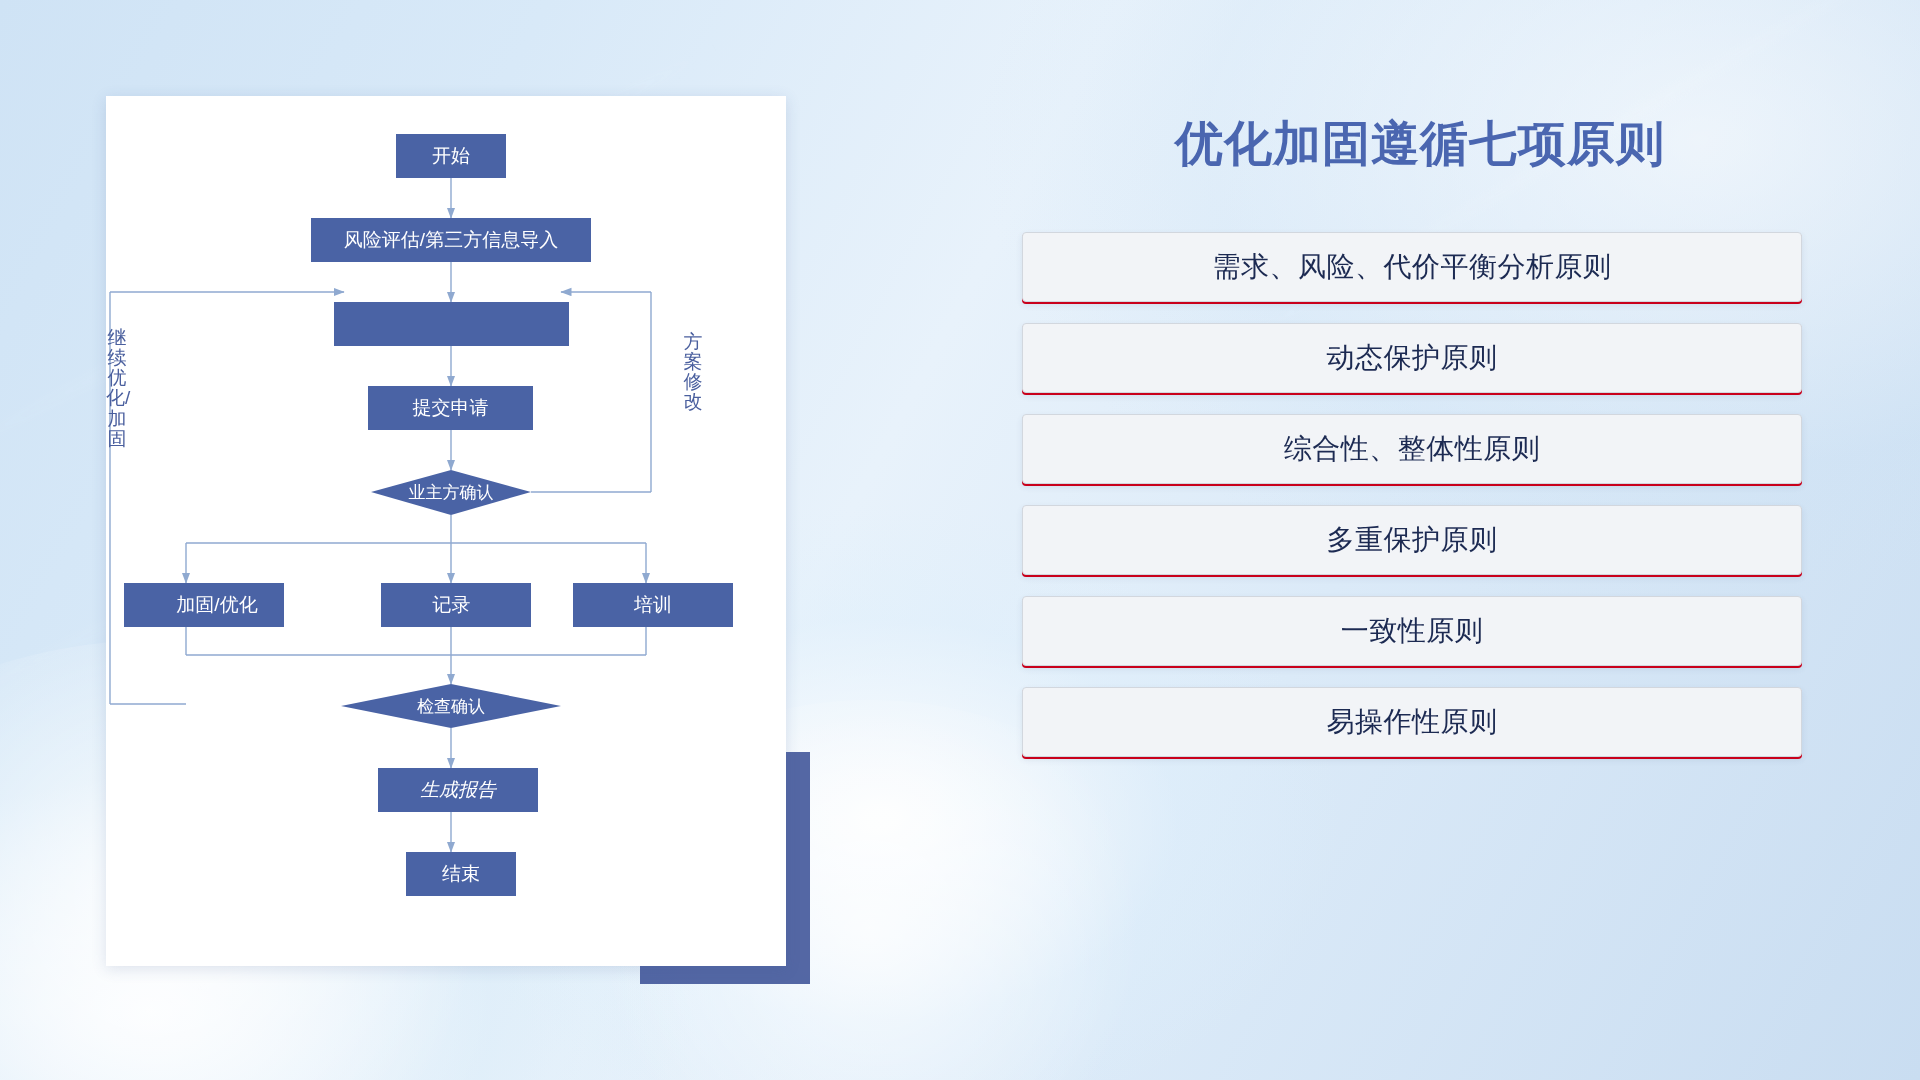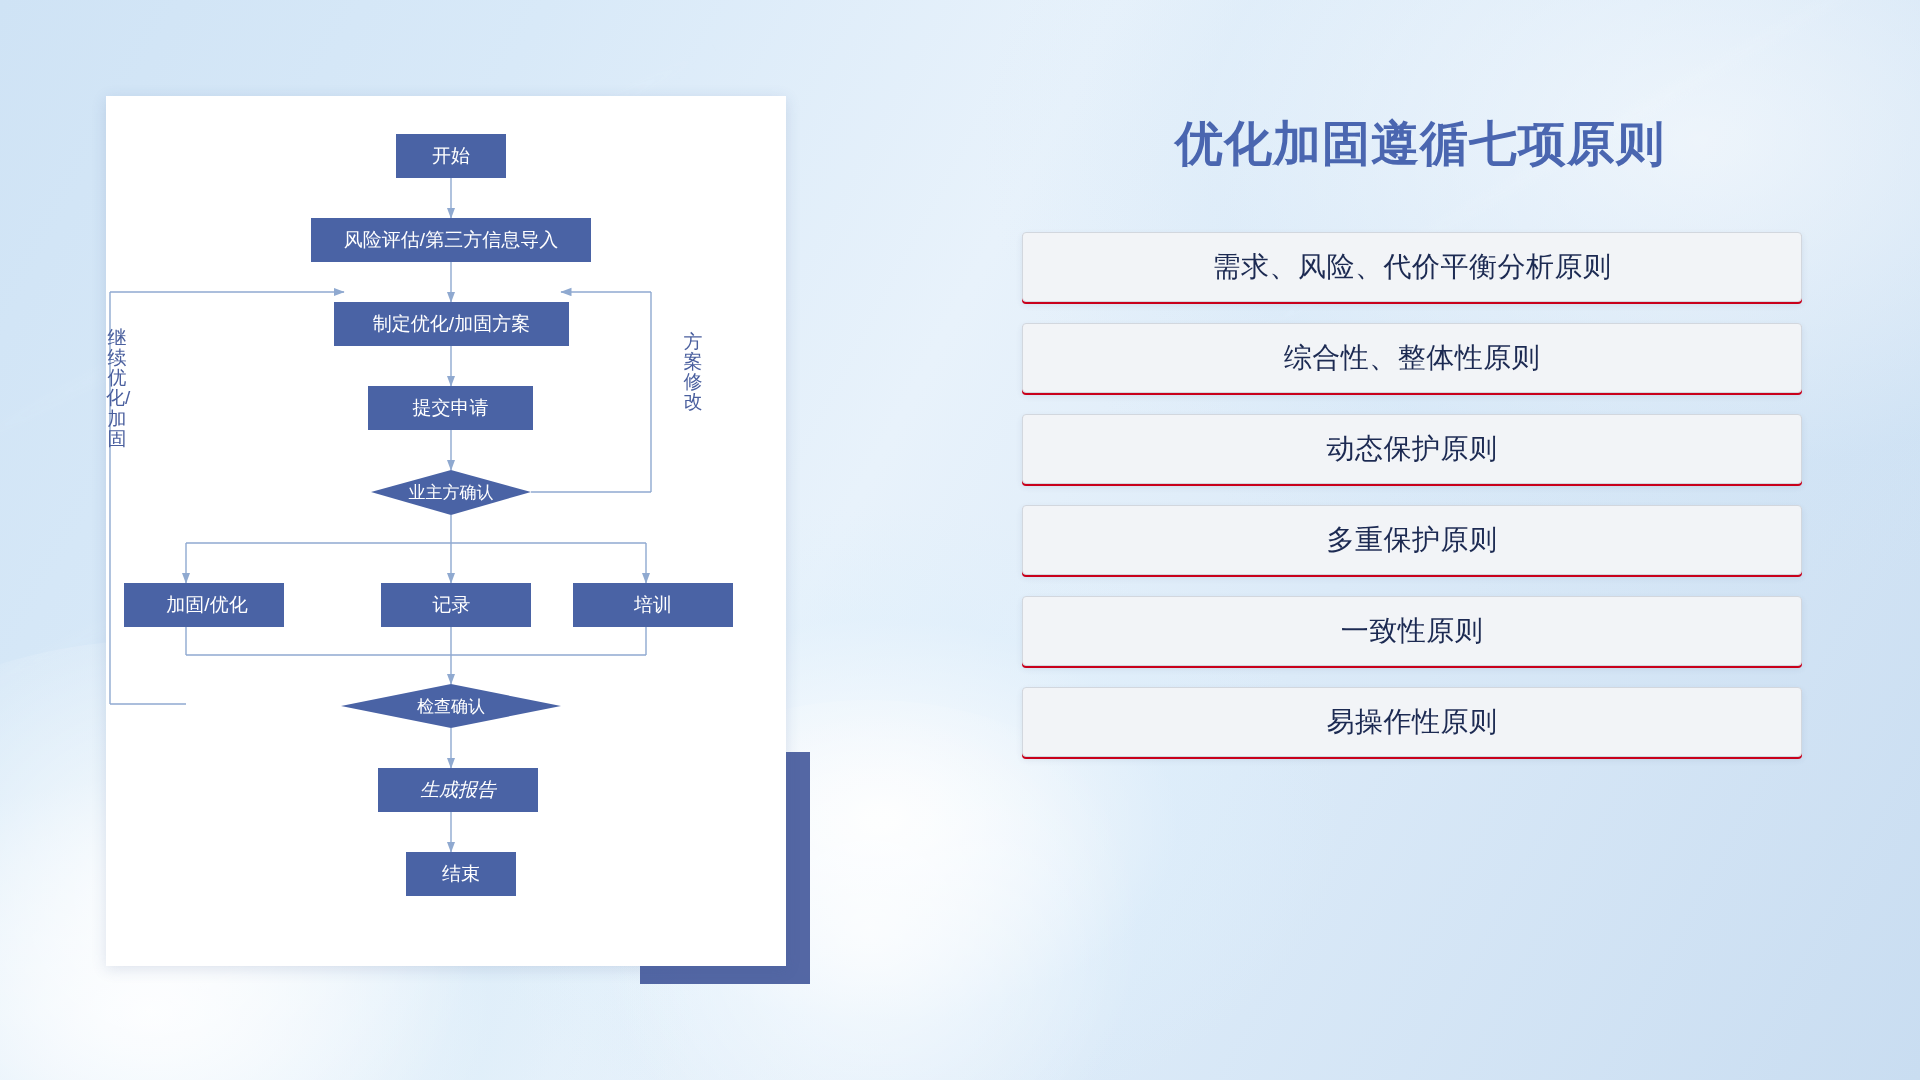--- a/index.html
+++ b/index.html
@@ -184,47 +184,46 @@
         <rect x="275" y="487" width="150" height="44" fill="#4a63a5"></rect>
         <rect x="467" y="487" width="160" height="44" fill="#4a63a5"></rect>
         <polygon points="345,588 455,610 345,632 235,610" fill="#4a63a5"></polygon>
         <rect x="272" y="672" width="160" height="44" fill="#4a63a5"></rect>
         <rect x="300" y="756" width="110" height="44" fill="#4a63a5"></rect>
       </g>
     </svg>
 
     <div class="fc-label" style="left:290px; top:38px;  width:110px; line-height:44px;">开始</div>
     <div class="fc-label" style="left:205px; top:122px; width:280px; line-height:44px;">风险评估/第三方信息导入</div>
-    <div class="fc-label" style="left:228px; top:206px; width:235px; line-height:44px;">制定优化/加固方案</div>
     <div class="fc-label" style="left:262px; top:290px; width:165px; line-height:44px;">提交申请</div>
     <div class="fc-label" style="left:265px; top:374px; width:160px; line-height:45px; font-size:17px;">业主方确认</div>
-    <div class="fc-label" style="left:18px;  top:487px; width:136px; line-height:44px;padding-left:15px;">加固/优化</div>
+    <div class="fc-label" style="left:28px;  top:487px; width:136px; line-height:44px;padding-left:15px;">加固/优化</div>
     <div class="fc-label" style="left:275px; top:487px; width:141px; line-height:44px;">记录</div>
     <div class="fc-label" style="left:467px; top:487px; width:160px; line-height:44px;">培训</div>
     <div class="fc-label" style="left:235px; top:588px; width:220px; line-height:45px; font-size:17px;">检查确认</div>
     <div class="fc-label" style="left:272px; top:672px; width:160px; line-height:44px;font-style:italic;">生成报告</div>
     <div class="fc-label" style="left:300px; top:756px; width:110px; line-height:44px;">结束</div>
 
     <div class="fc-side-label" style="left:0;  top:232px;">继续优化/加固</div>
     <div class="fc-side-label" style="left:556px; top:236px;margin-left:20px;">方案修改</div>
   </div>
 
   <div id="right-title">优化加固遵循七项原则</div>
 
   <div id="principles">
     <div class="principle">
       <span class="principle-text">需求、风险、代价平衡分析原则</span>
     </div>
     <div class="principle">
+      <span class="principle-text">动态保护原则</span>
+    </div>
+    <div class="principle">
       <span class="principle-text">综合性、整体性原则</span>
     </div>
     <div class="principle">
-      <span class="principle-text">动态保护原则</span>
-    </div>
-    <div class="principle">
       <span class="principle-text">多重保护原则</span>
     </div>
     <div class="principle">
       <span class="principle-text">一致性原则</span>
     </div>
     <div class="principle">
       <span class="principle-text">易操作性原则</span>
     </div>
   </div>
 

